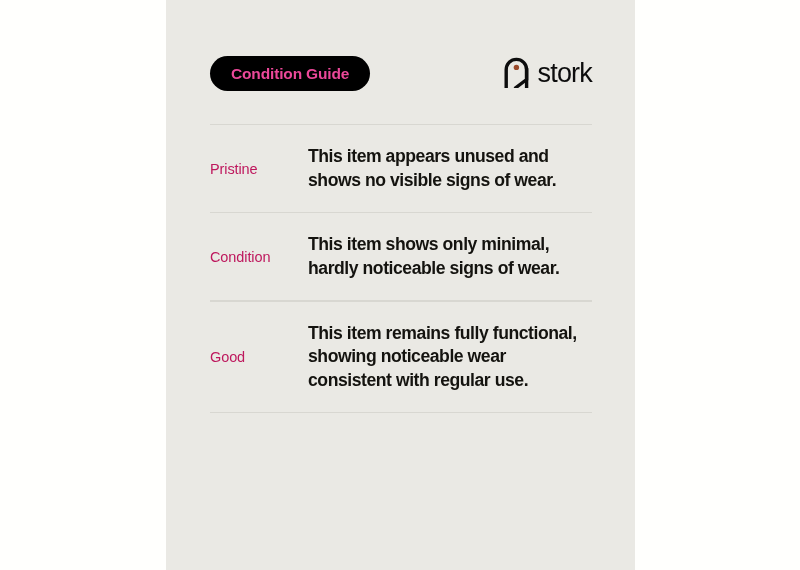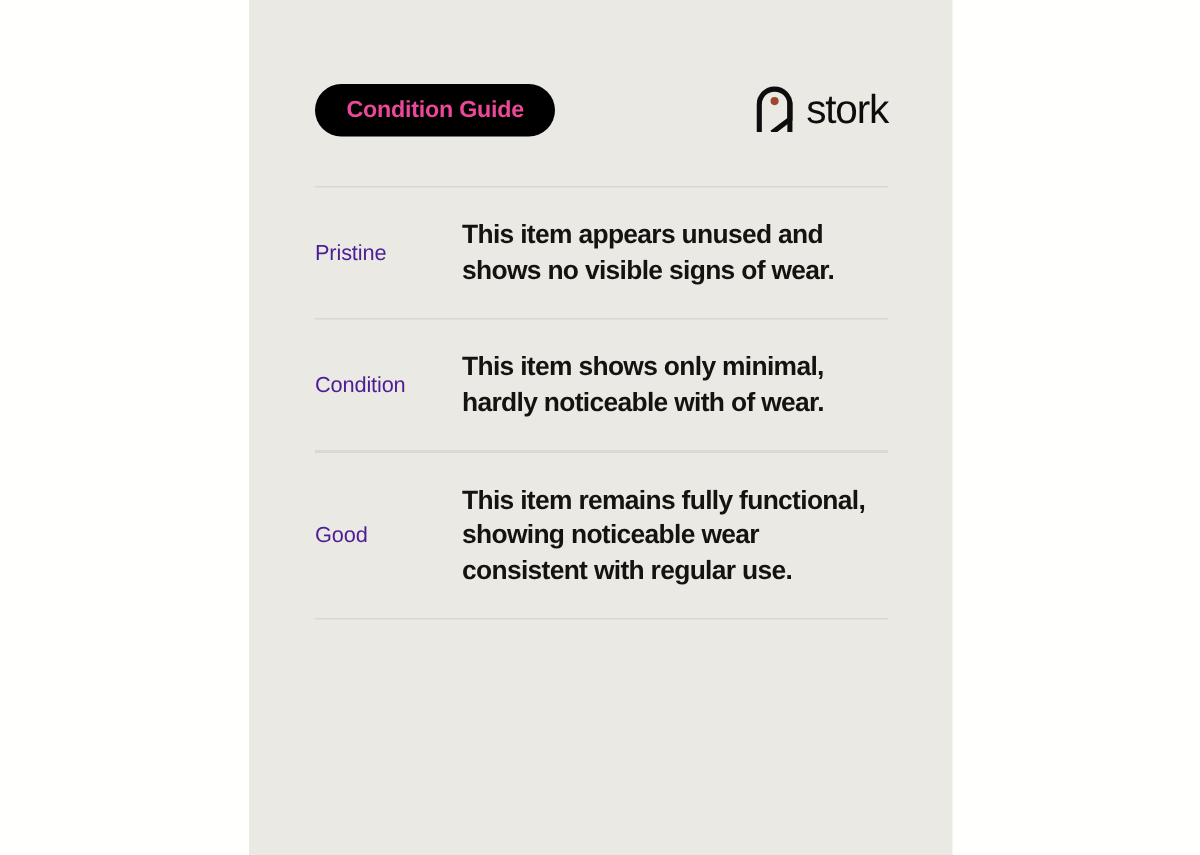--- a/index.html
+++ b/index.html
@@ -101,21 +101,21 @@
   .row {
     display: flex;
     align-items: center;
     box-sizing: border-box;
   }
 
   .row-label {
     width: 98px;
     flex: 0 0 98px;
     font-size: 14.5px;
-    color: #4c1d95;
+    color: #be185d;
     letter-spacing: -0.1px;
   }
 
   .row-desc {
     flex: 1 1 auto;
     font-size: 17.6px;
     font-weight: bold;
     color: #14130f;
     line-height: 1.32;
     letter-spacing: -0.45px;
@@ -152,21 +152,21 @@
 
       <div class="row row-h2">
         <div class="row-label">Pristine</div>
         <div class="row-desc">This item appears unused and shows no visible signs of wear.</div>
       </div>
 
       <div class="divider"></div>
 
       <div class="row row-h2">
         <div class="row-label">Condition</div>
-        <div class="row-desc">This item shows only minimal, hardly noticeable with of wear.</div>
+        <div class="row-desc">This item shows only minimal, hardly noticeable signs of wear.</div>
       </div>
 
       <div class="divider"></div>
 
 
       <div class="divider"></div>
 
       <div class="row row-h3">
         <div class="row-label">Good</div>
         <div class="row-desc">This item remains fully functional, showing noticeable wear consistent with regular use.</div>

